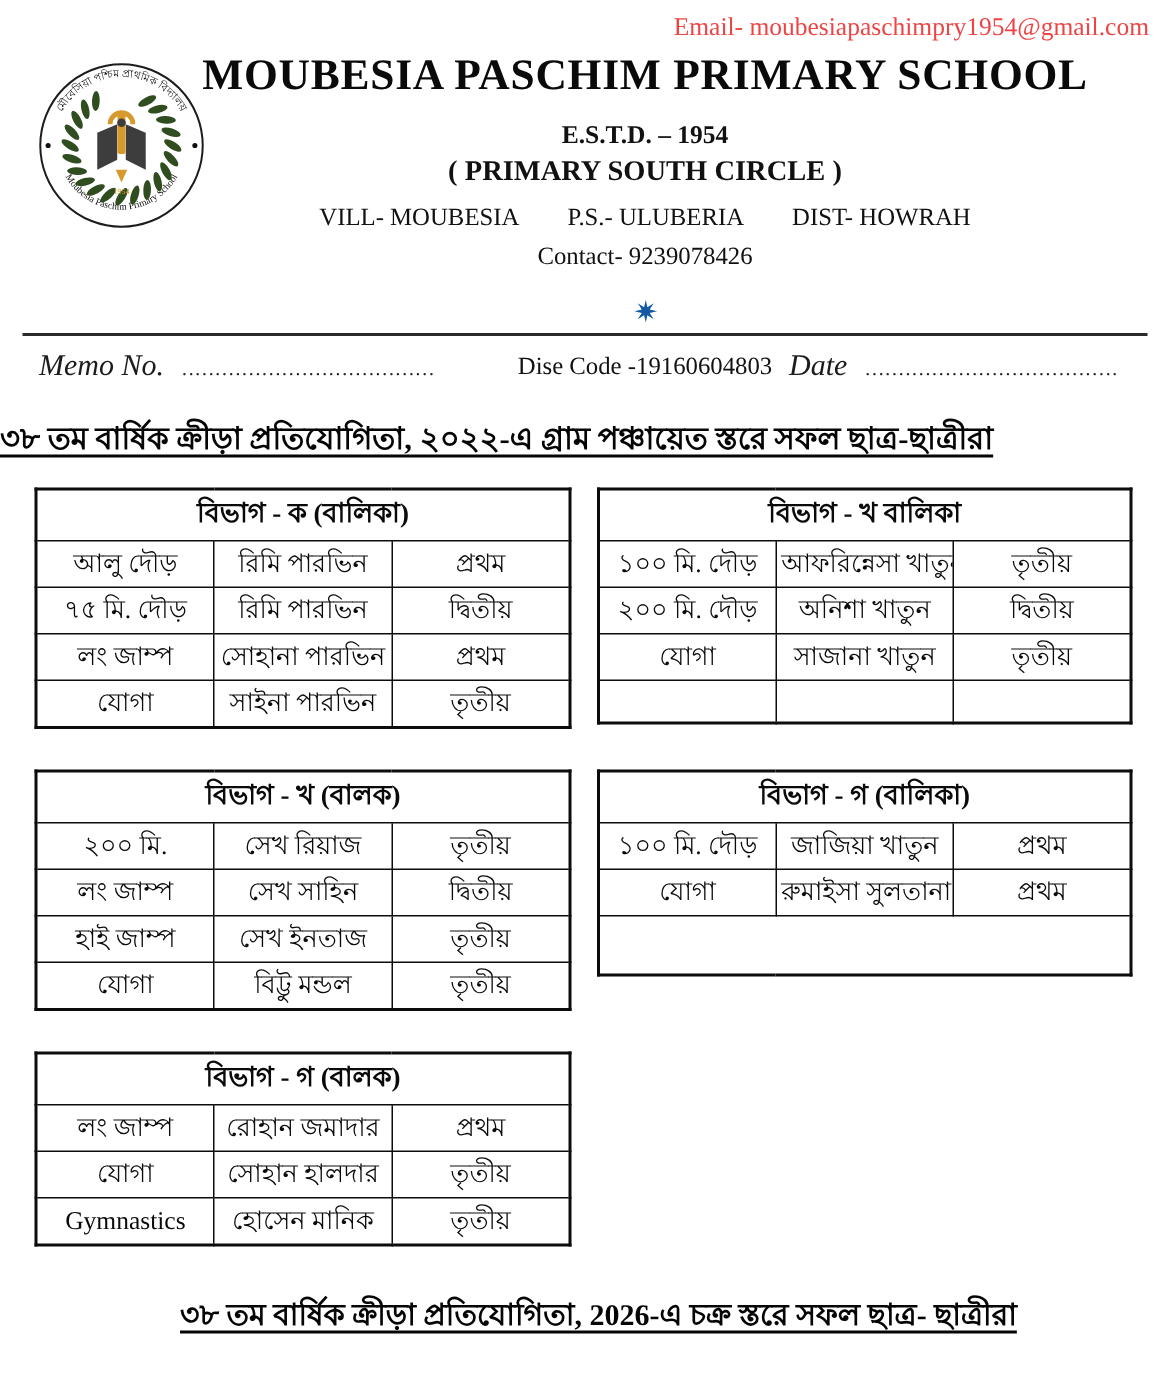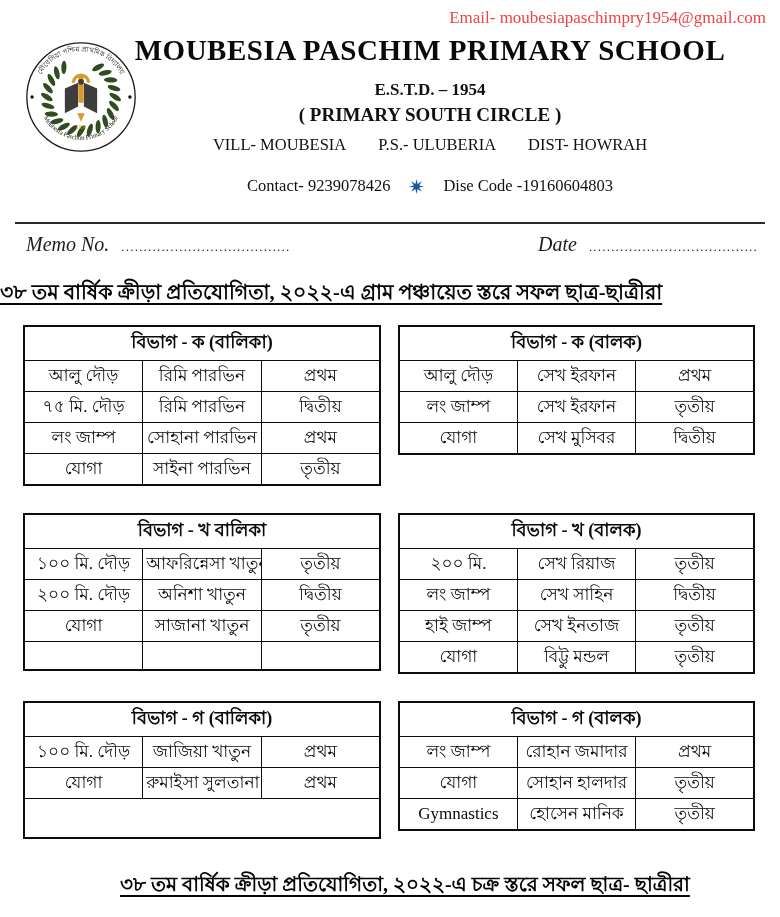--- a/index.html
+++ b/index.html
@@ -11,25 +11,25 @@
   .email-line{
     text-align:right;padding:8px 14px 0 0;font-size:17px;color:#ef4444;
   }
   .letterhead{position:relative;margin-top:2px;height:178px;}
   .logo{position:absolute;left:24px;top:2px;width:114px;height:122px;}
   .head-center{margin-left:100px;width:660px;text-align:center;}
   .school-name{font-size:29px;font-weight:bold;letter-spacing:.5px;margin-top:6px;color:#0a0a0a;}
   .estd{font-size:17px;font-weight:bold;margin-top:13px;}
   .circle-line{font-size:19px;font-weight:bold;margin-top:4px;}
   .address-line{display:flex;justify-content:center;gap:32px;font-size:16.5px;margin-top:9px;white-space:nowrap;}
-  .contact-line{display:flex;justify-content:center;align-items:center;gap:18px;font-size:16.5px;margin-top:21px;}
+  .contact-line{display:flex;justify-content:flex-start;align-items:center;gap:18px;font-size:16.5px;margin-top:6px;flex-direction:column;}
   .star-icon{display:inline-block;width:17px;height:17px;}
   .top-rule{border:0;border-top:2.2px solid #2a2a2a;margin:10px 15px 0 15px;}
   
-  .memo-row{display:flex;justify-content:space-between;margin:9px 22px 0 26px;
+  .memo-row{display:flex;justify-content:space-between;margin:9px 34px 0 26px;
     font-style:italic;font-size:20px;color:#1c1c1c;}
   .memo-left,.memo-right{display:flex;align-items:baseline;gap:12px;}
   .dots{font-size:13px;letter-spacing:1.2px;color:#222;font-style:normal;}
   
   .section-title{
     text-align:left;font-weight:bold;font-size:20.5px;margin-top:21px;
     text-decoration:underline;text-decoration-thickness:2px;text-underline-offset:4px;
     color:#050505;
   }
   
@@ -204,42 +204,20 @@
         <tr>
           <td class="c0">যোগা</td>
           <td class="c1">সাইনা পারভিন</td>
           <td class="c2">তৃতীয়</td>
         </tr>
       </tbody>
     </table>
     <table class="rtable">
       <tbody>
         <tr class="thead">
-          <td colspan="3">বিভাগ - ক (বালক)</td>
-        </tr>
-        <tr>
-          <td class="c0">আলু দৌড়</td>
-          <td class="c1">সেখ ইরফান</td>
-          <td class="c2">প্রথম</td>
-        </tr>
-        <tr>
-          <td class="c0">লং জাম্প</td>
-          <td class="c1">সেখ ইরফান</td>
-          <td class="c2">তৃতীয়</td>
-        </tr>
-        <tr>
-          <td class="c0">যোগা</td>
-          <td class="c1">সেখ মুসিবর</td>
-          <td class="c2">দ্বিতীয়</td>
-        </tr>
-      </tbody>
-    </table>
-    <table class="rtable">
-      <tbody>
-        <tr class="thead">
           <td colspan="3">বিভাগ - খ বালিকা</td>
         </tr>
         <tr>
           <td class="c0">১০০ মি. দৌড়</td>
           <td class="c1">আফরিন্নেসা খাতুন</td>
           <td class="c2">তৃতীয়</td>
         </tr>
         <tr>
           <td class="c0">২০০ মি. দৌড়</td>
           <td class="c1">অনিশা খাতুন</td>
@@ -322,15 +300,15 @@
         <tr>
           <td class="c0">Gymnastics</td>
           <td class="c1">হোসেন মানিক</td>
           <td class="c2">তৃতীয়</td>
         </tr>
       </tbody>
     </table>
   </div>
 
 <div class="circle-results">
-  <div class="section-title">৩৮ তম বার্ষিক ক্রীড়া প্রতিযোগিতা, ২০২২-এ চক্র স্তরে সফল ছাত্র- ছাত্রীরা</div>
+  <div class="section-title">৩৮ তম বার্ষিক ক্রীড়া প্রতিযোগিতা, 2026-এ চক্র স্তরে সফল ছাত্র- ছাত্রীরা</div>
 
 </div>
 
 </body></html>

